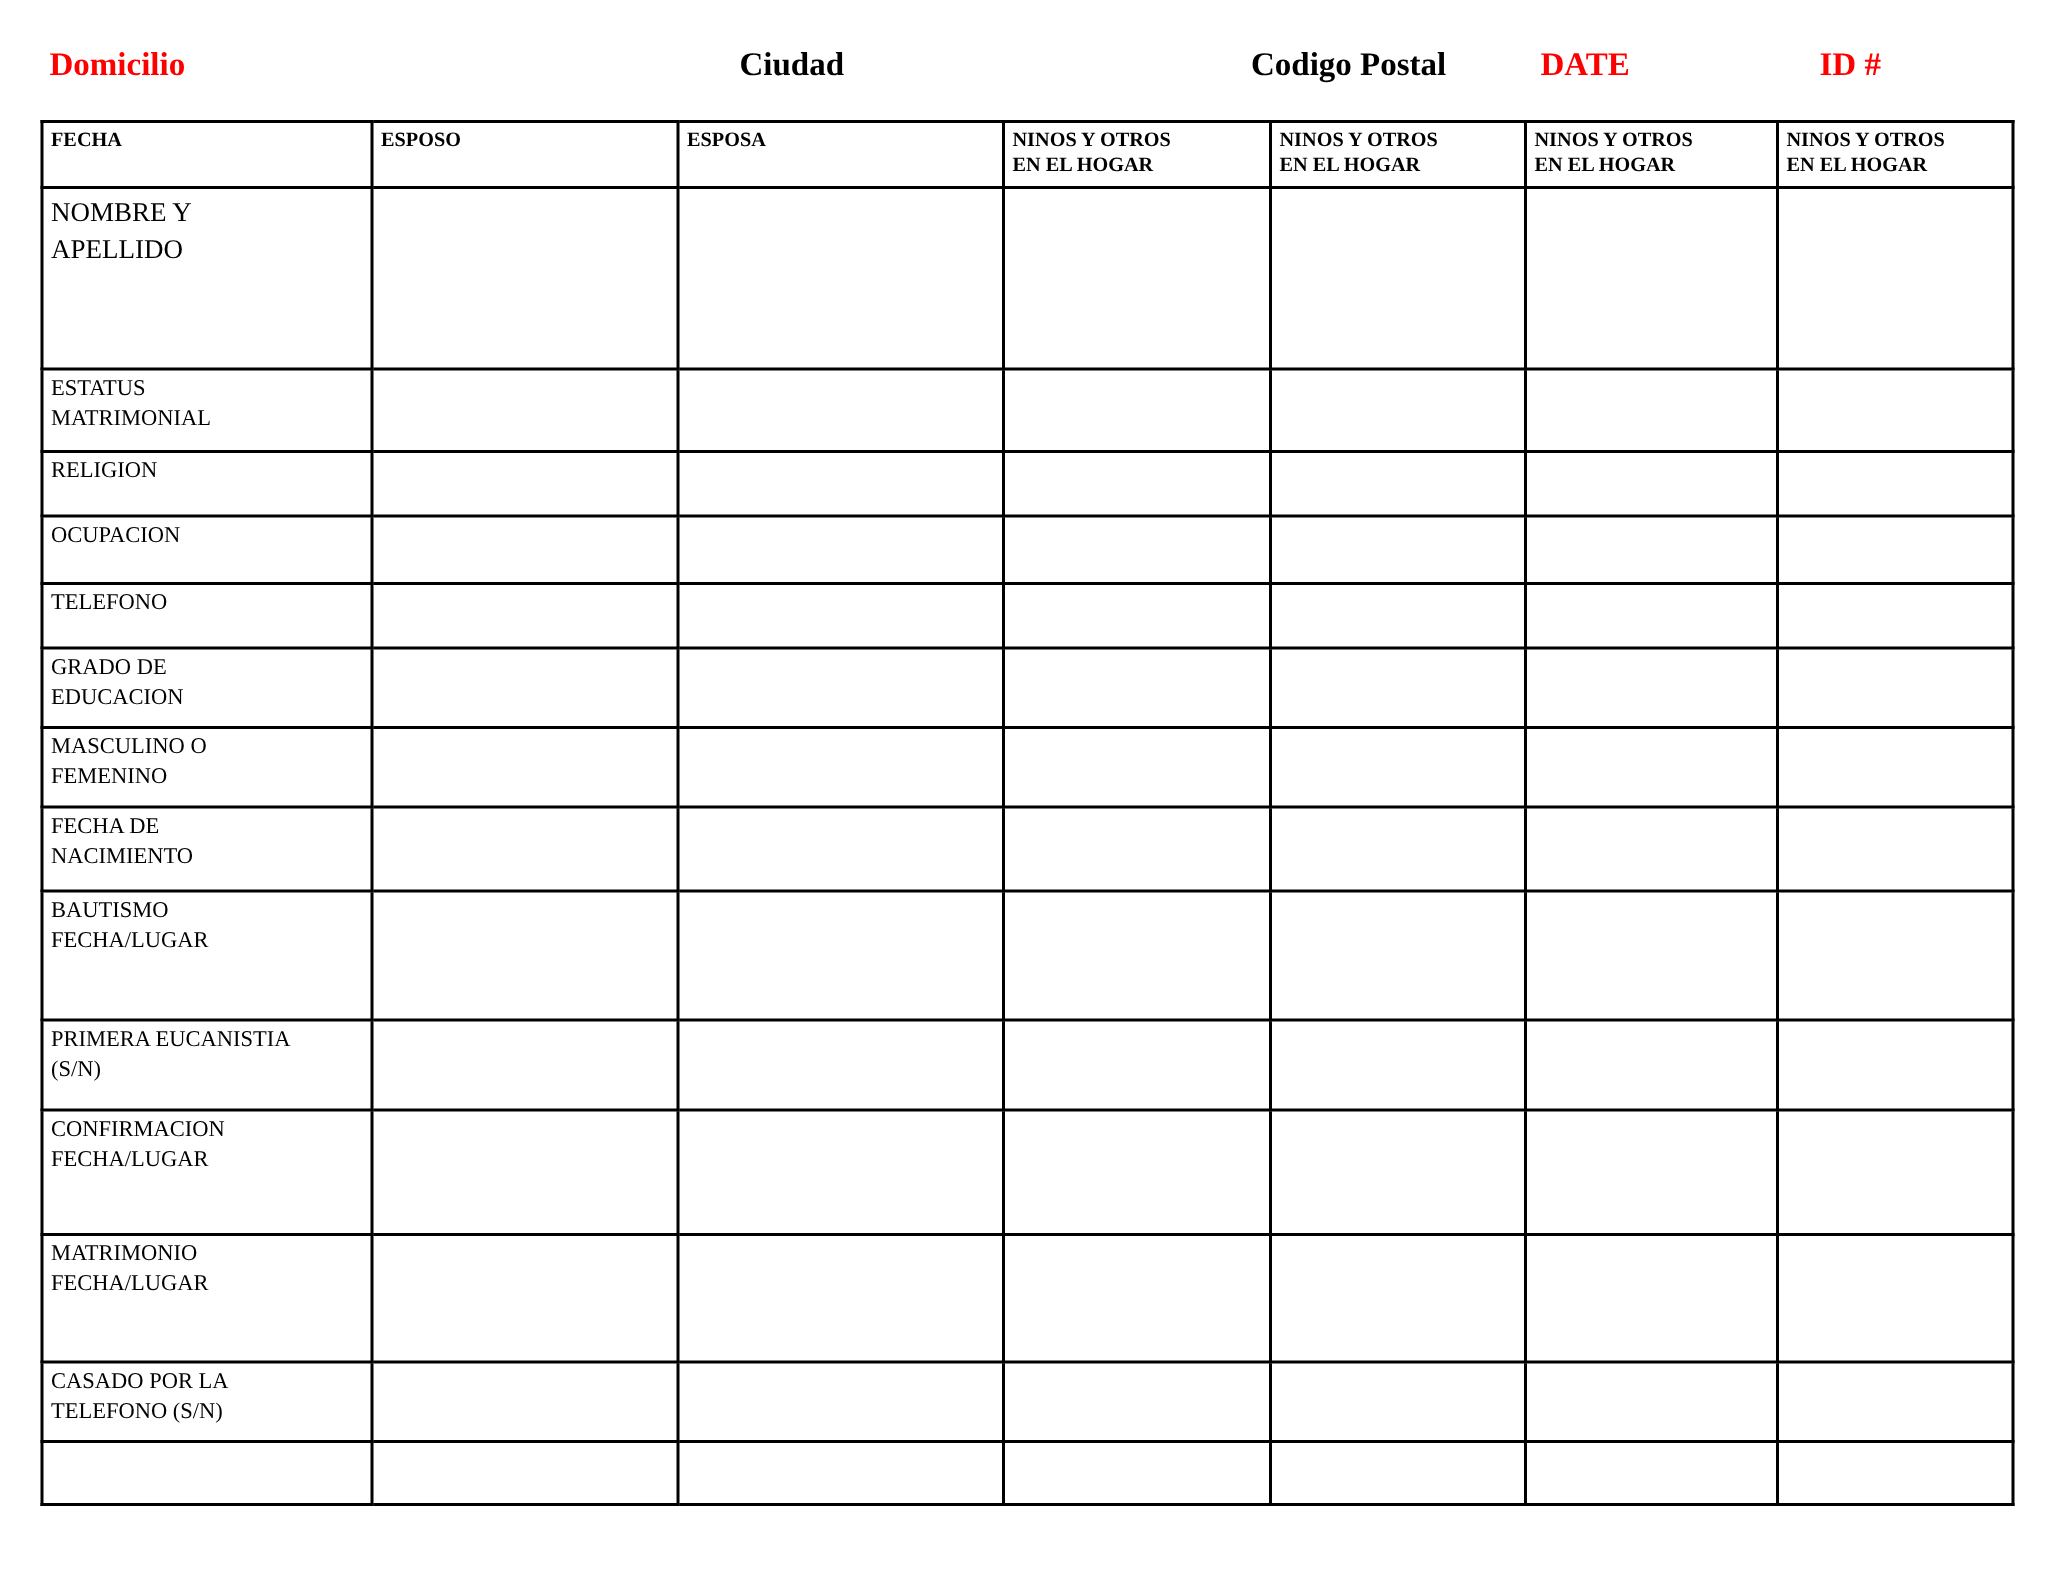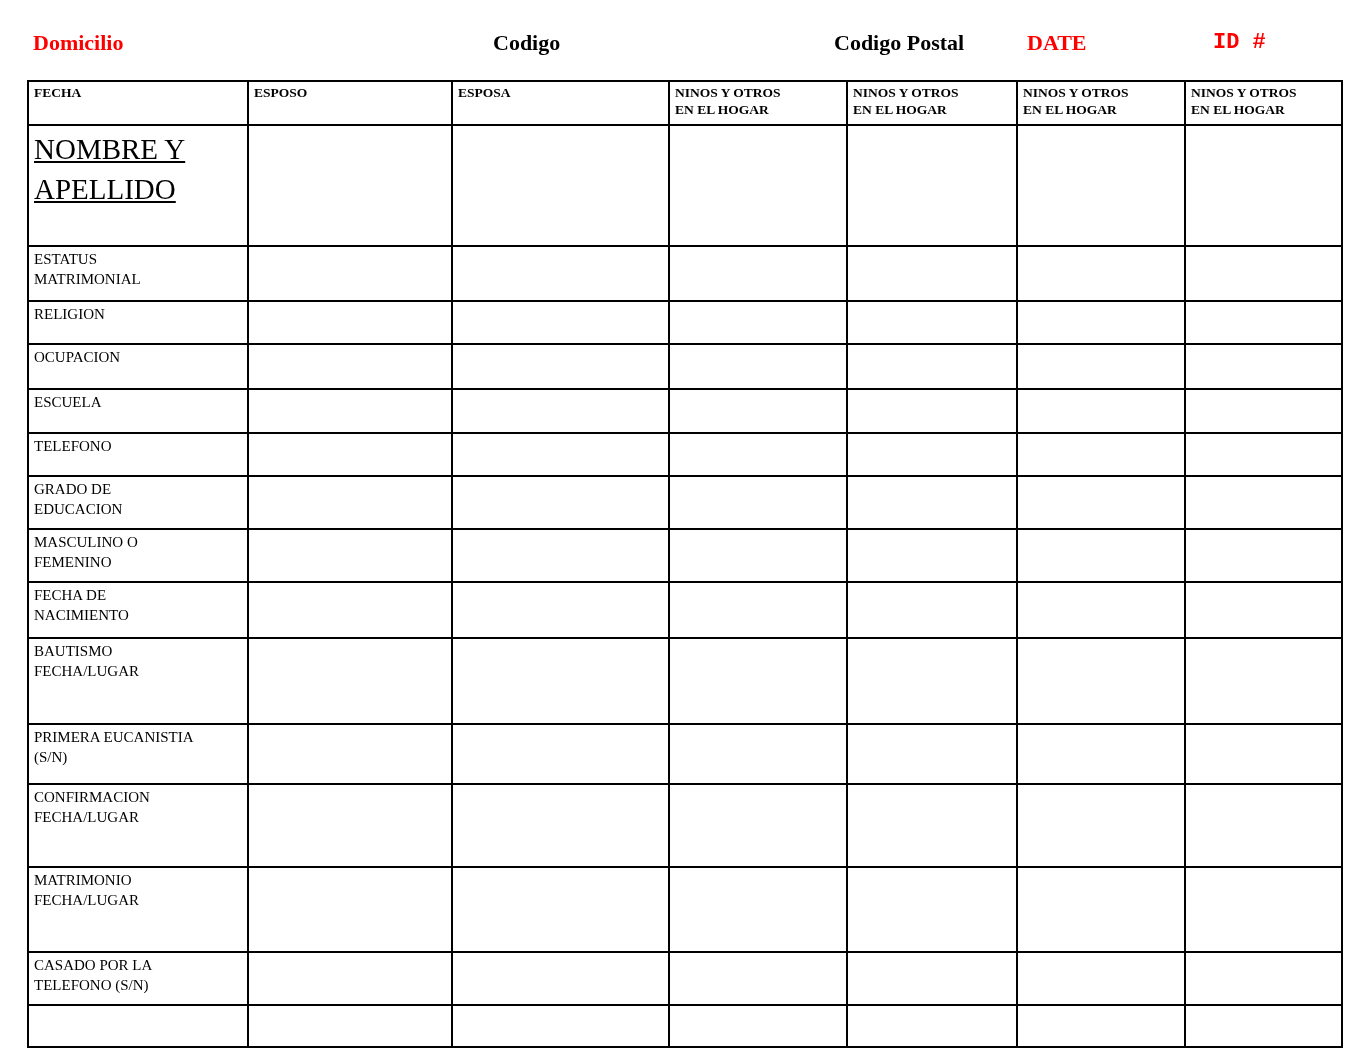--- a/index.html
+++ b/index.html
@@ -18,21 +18,21 @@
     font-weight: bold;
     font-size: 22px;
     white-space: nowrap;
     color: #000000;
   }
   .top-label.red { color: #ff0000; }
   .pos-domicilio { left: 33px; }
   .pos-ciudad { left: 493px; }
   .pos-codigo { left: 834px; }
   .pos-date { left: 1027px; }
-  .pos-id { left: 1213px; font-family: Liberation Mono, monospace; }
+  .pos-id { left: 1213px; }
 
   table.form-grid {
     position: absolute;
     left: 27px;
     top: 80px;
     width: 1314px;
     border-collapse: collapse;
     table-layout: fixed;
   }
   table.form-grid td {
@@ -46,23 +46,22 @@
     font-size: 13.5px;
     line-height: 1.25;
     white-space: pre-line;
   }
   td.label-cell {
     font-size: 15px;
     line-height: 1.32;
     white-space: pre-line;
   }
   td.label-cell.xl {
-    font-size: 29px;
+    font-size: 18px;
     line-height: 1.38;
-    text-decoration: underline;
   }
   tr.hdr  { height: 44px; }
   tr.r0   { height: 121px; }
   tr.r1   { height: 55px; }
   tr.r2   { height: 43px; }
   tr.r3   { height: 45px; }
   tr.r4   { height: 44px; }
   tr.r5   { height: 43px; }
   tr.r6   { height: 53px; }
   tr.r7   { height: 53px; }
@@ -73,21 +72,21 @@
   tr.r12  { height: 85px; }
   tr.r13  { height: 53px; }
   tr.r14  { height: 42px; }
 </style>
 </head>
 <body>
 
 <div class="page">
 
   <span class="top-label red pos-domicilio">Domicilio</span>
-  <span class="top-label pos-ciudad">Codigo</span>
+  <span class="top-label pos-ciudad">Ciudad</span>
   <span class="top-label pos-codigo">Codigo Postal</span>
   <span class="top-label red pos-date">DATE</span>
   <span class="top-label red pos-id">ID #</span>
 
   <table class="form-grid">
     <colgroup>
       <col style="width:220px">
         <col style="width:204px">
         <col style="width:217px">
       <col style="width:178px">
@@ -140,29 +139,20 @@
       </tr>
       <tr class="r3">
         <td class="label-cell">OCUPACION</td>
         <td></td>
           <td></td>
           <td></td>
           <td></td>
           <td></td>
           <td></td>
       </tr>
-      <tr class="r4">
-        <td class="label-cell">ESCUELA</td>
-        <td></td>
-          <td></td>
-          <td></td>
-          <td></td>
-          <td></td>
-          <td></td>
-      </tr>
       <tr class="r5">
         <td class="label-cell">TELEFONO</td>
         <td></td>
           <td></td>
           <td></td>
           <td></td>
           <td></td>
           <td></td>
       </tr>
       <tr class="r6">

